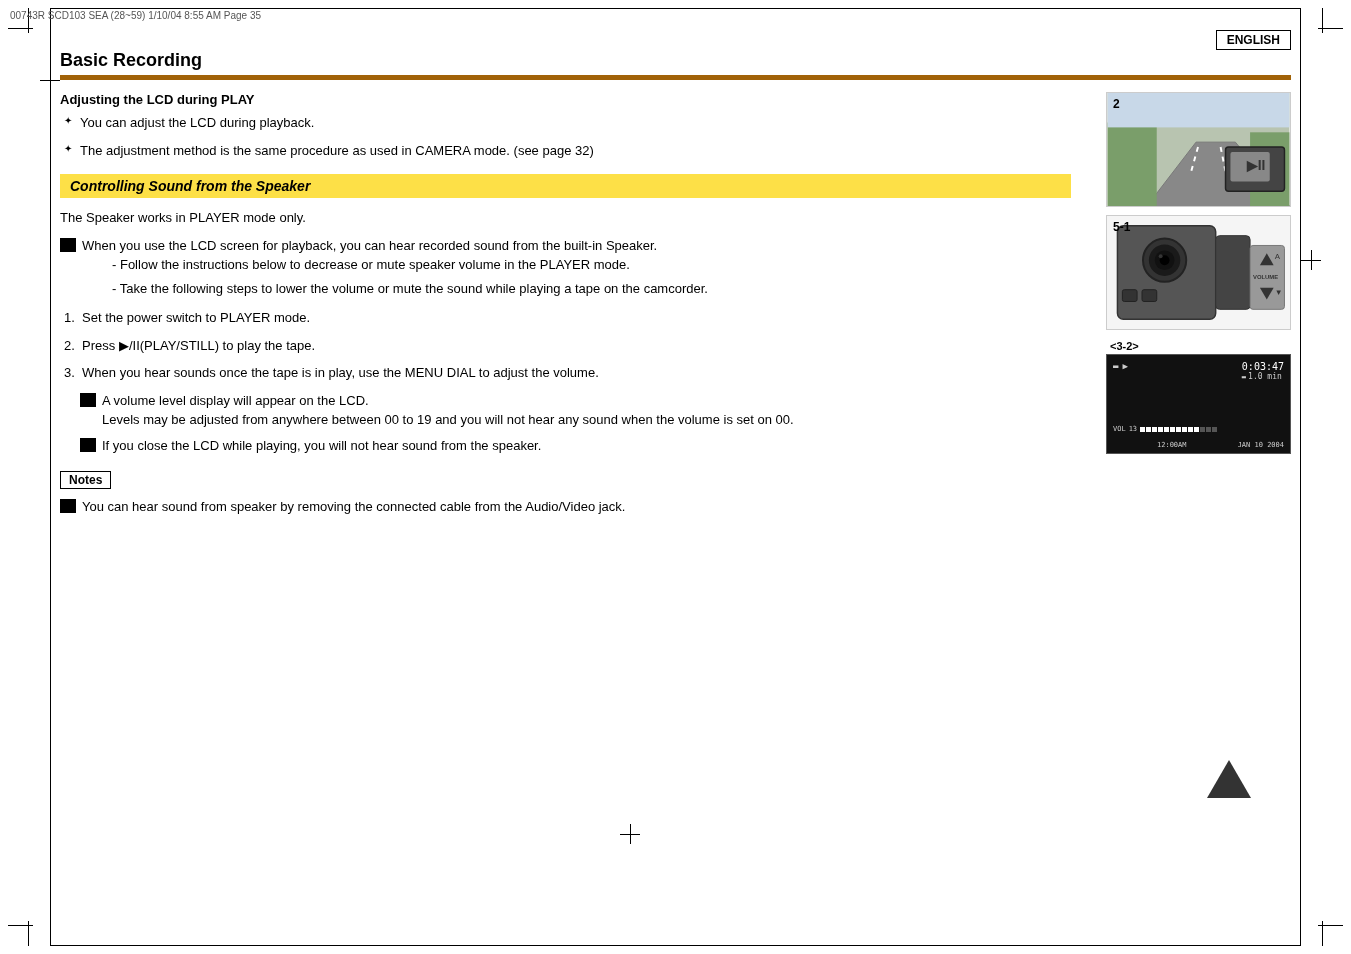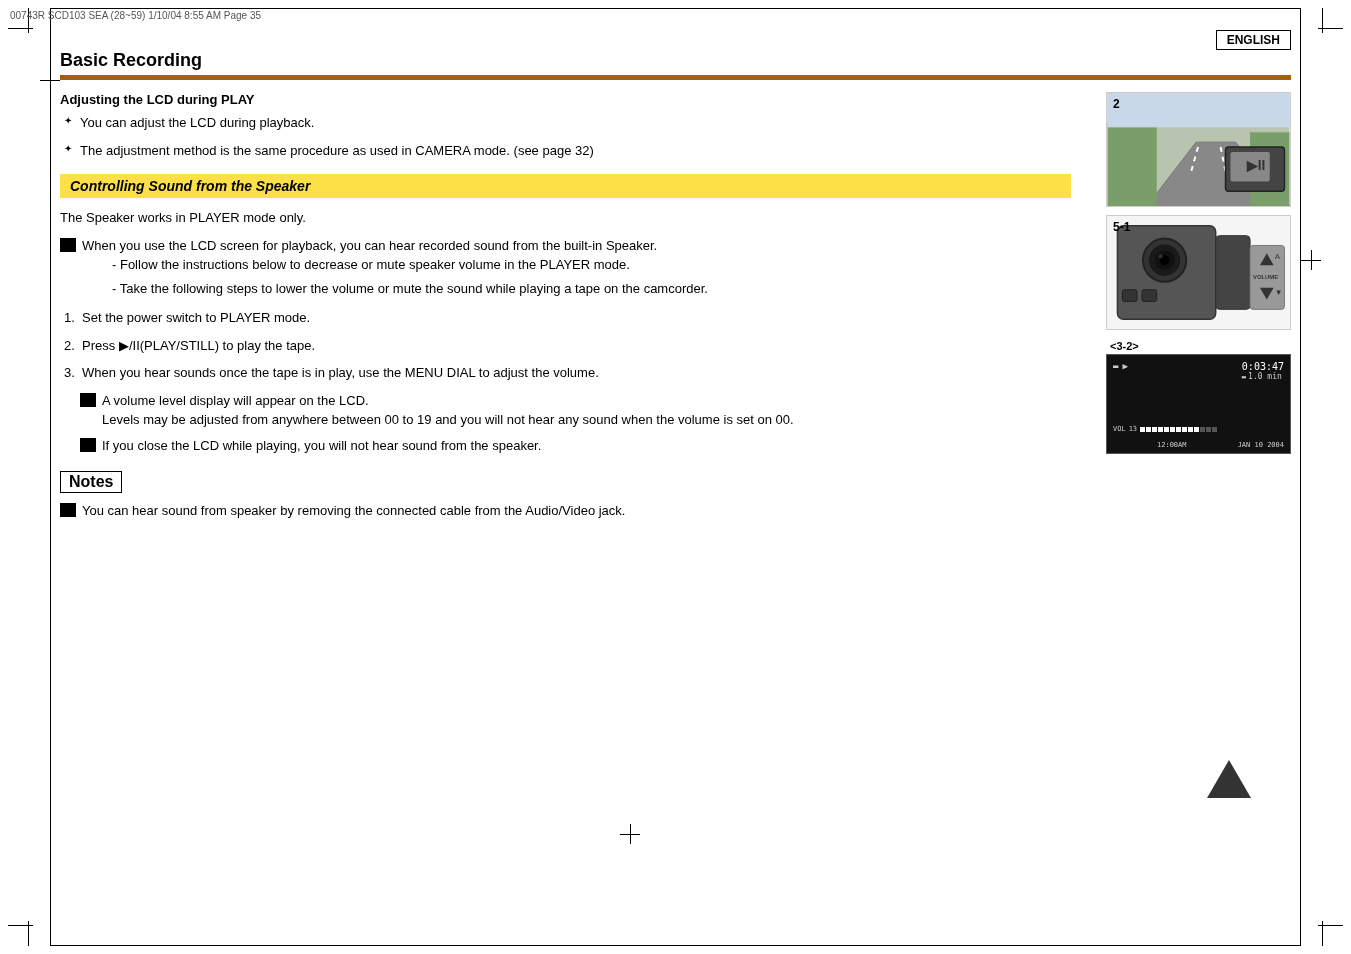--- a/index.html
+++ b/index.html
@@ -151,21 +151,21 @@
       font-size: 13px;
       line-height: 1.5;
       margin-left: 4px;
     }
 
     
     .notes-box {
       border: 1px solid #000;
       display: inline-block;
       padding: 1px 8px;
-      font-size: 16px;
+      font-size: 12px;
       font-weight: bold;
       margin-bottom: 8px;
       margin-top: 10px;
     }
 
     
     .two-col {
       display: flex;
       gap: 20px;
     }

